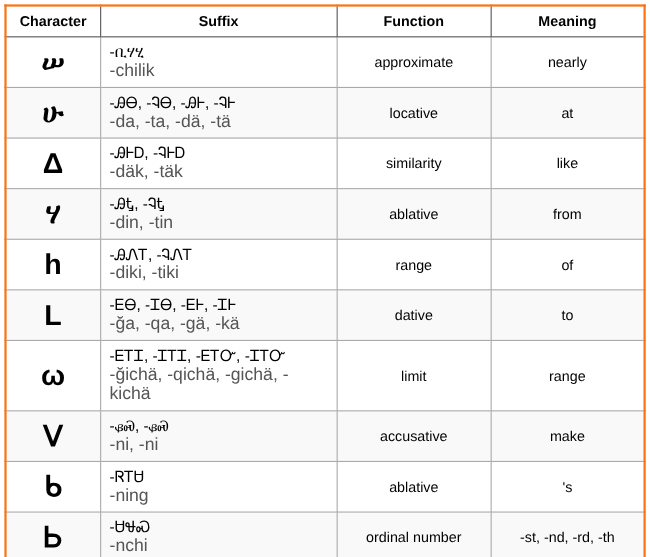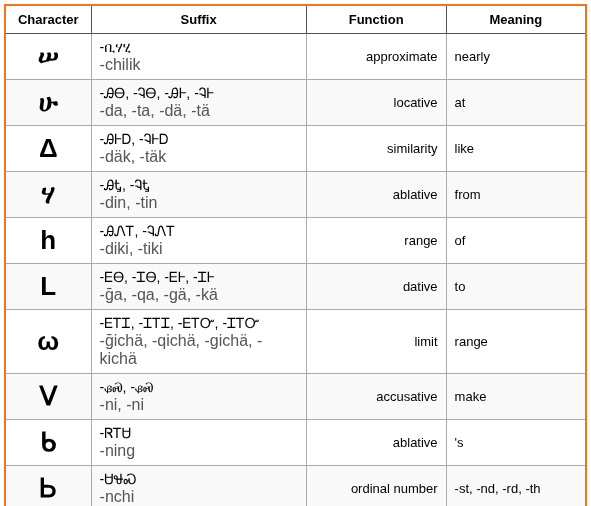--- a/index.html
+++ b/index.html
@@ -33,25 +33,25 @@
     td.char-cell {
       text-align: center;
       font-size: 26px;
       font-weight: bold;
       width: 80px;
     }
     td.suffix-cell {
       width: 200px;
     }
     td.function-cell {
-      text-align: right;
+      text-align: center;
       width: 130px;
     }
     td.meaning-cell {
-      text-align: left;
+      text-align: center;
       width: 130px;
     }
     .suffix-ethiopic {
       font-size: 14px;
       display: block;
     }
     .suffix-latin {
       font-size: 16px;
       color: #555;
       display: block;

